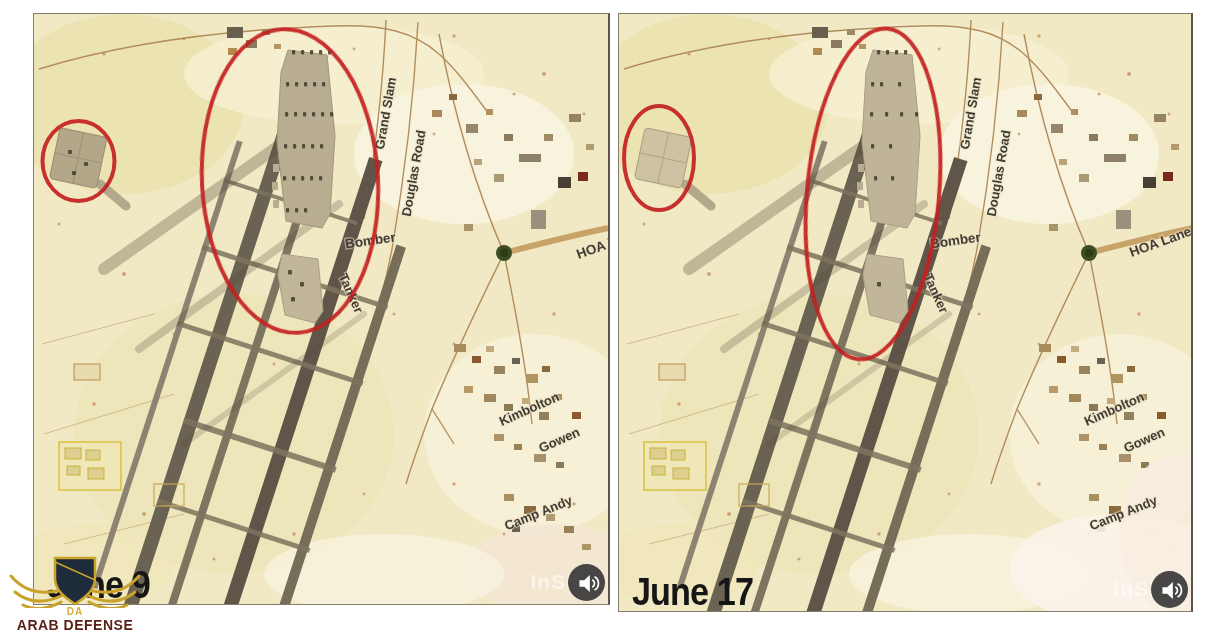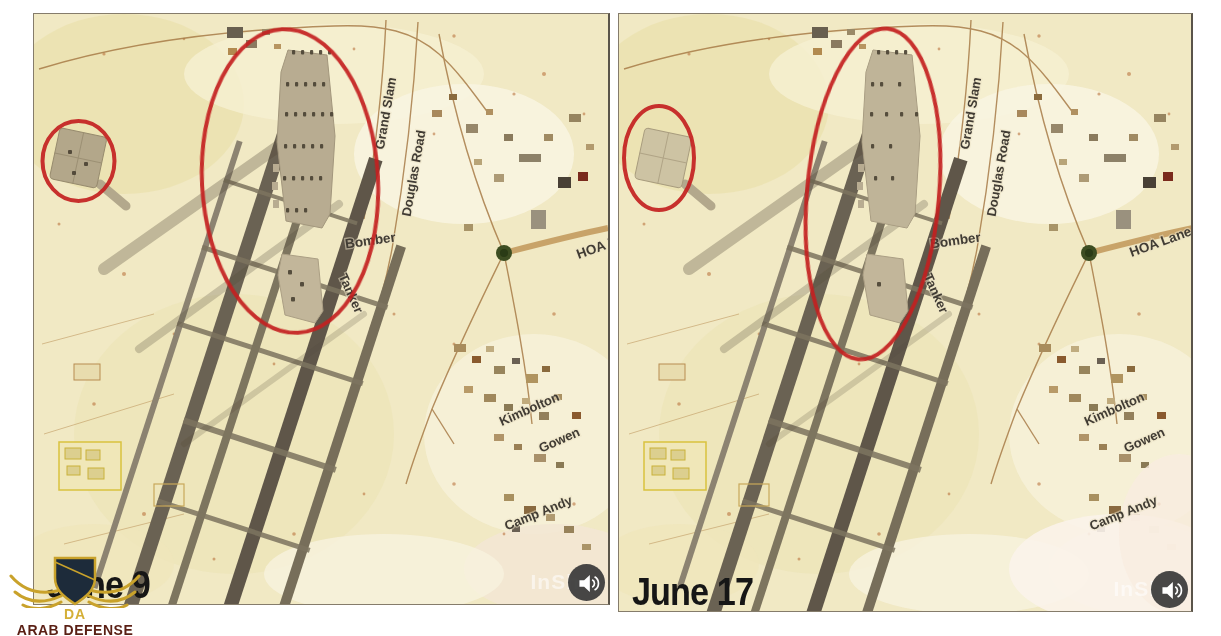--- a/index.html
+++ b/index.html
@@ -14,21 +14,21 @@
               color:#161616;letter-spacing:-1px;transform:scaleX(.9);transform-origin:left bottom;
               line-height:1;}
   .speaker-btn{position:absolute;right:3px;bottom:3px;width:37px;height:37px;border-radius:50%;
                background:rgba(56,56,56,.92);border:none;display:flex;align-items:center;
                justify-content:center;cursor:pointer;padding:0;}
   .inshot{position:absolute;right:28px;bottom:10px;font-size:21px;font-weight:700;
           color:rgba(255,255,255,.55);letter-spacing:1px;}
   .map-label{font-weight:700;fill:#413c34;paint-order:stroke;stroke:rgba(235,226,196,.55);
              stroke-width:2.5px;font-family:"Liberation Sans",sans-serif;}
   .logo{position:absolute;left:0;top:556px;width:150px;text-align:center;z-index:5;}
-  .logo-monogram{color:#d4af37;font-size:14px;font-weight:700;letter-spacing:1px;margin-top:-6px;}
+  .logo-monogram{color:#d4af37;font-size:10px;font-weight:700;letter-spacing:1px;margin-top:-6px;}
   .logo-title{color:#5a1f14;font-size:14px;font-weight:700;letter-spacing:.5px;margin-top:0px;}
   .logo-subtitle{color:#c0392b;font-size:12.5px;font-weight:700;direction:rtl;margin-top:1px;
                  font-family:"DejaVu Sans",sans-serif;}
 </style>
 </head>
 <body>
 
 <div class="stage">
 
   <svg width="0" height="0" style="position:absolute" aria-hidden="true">

